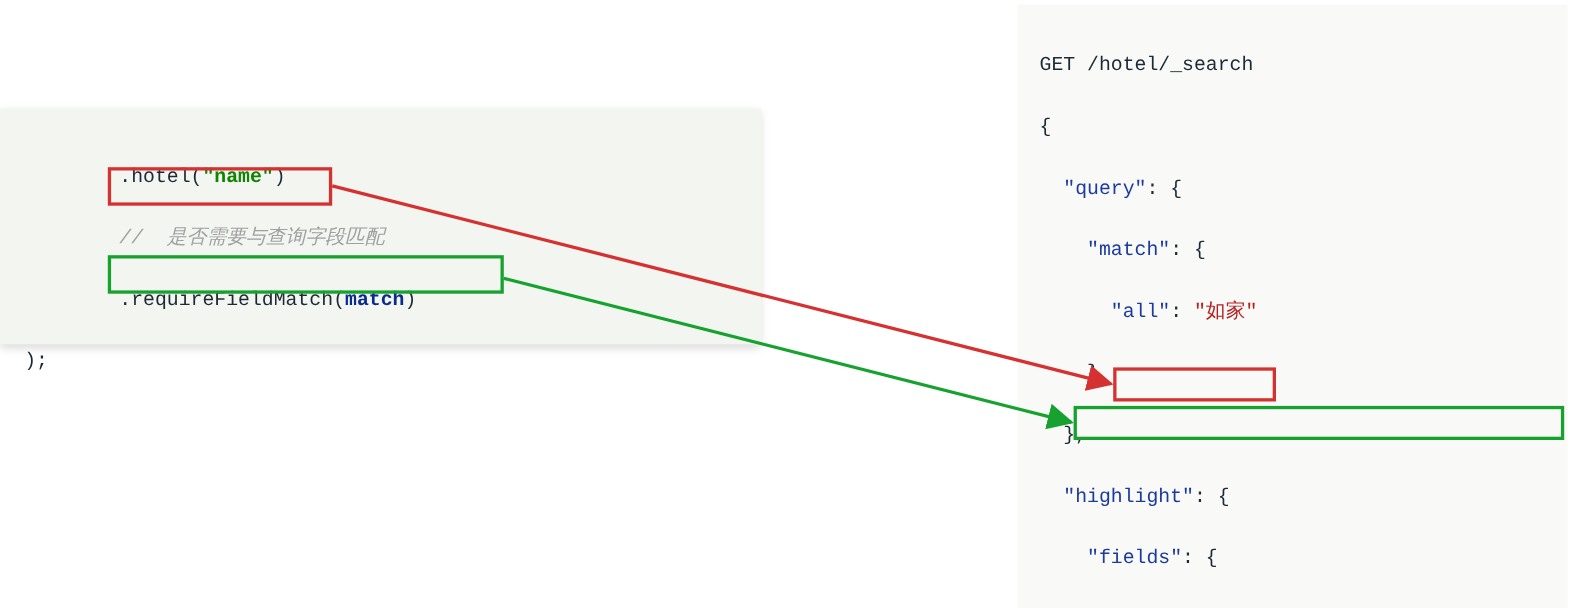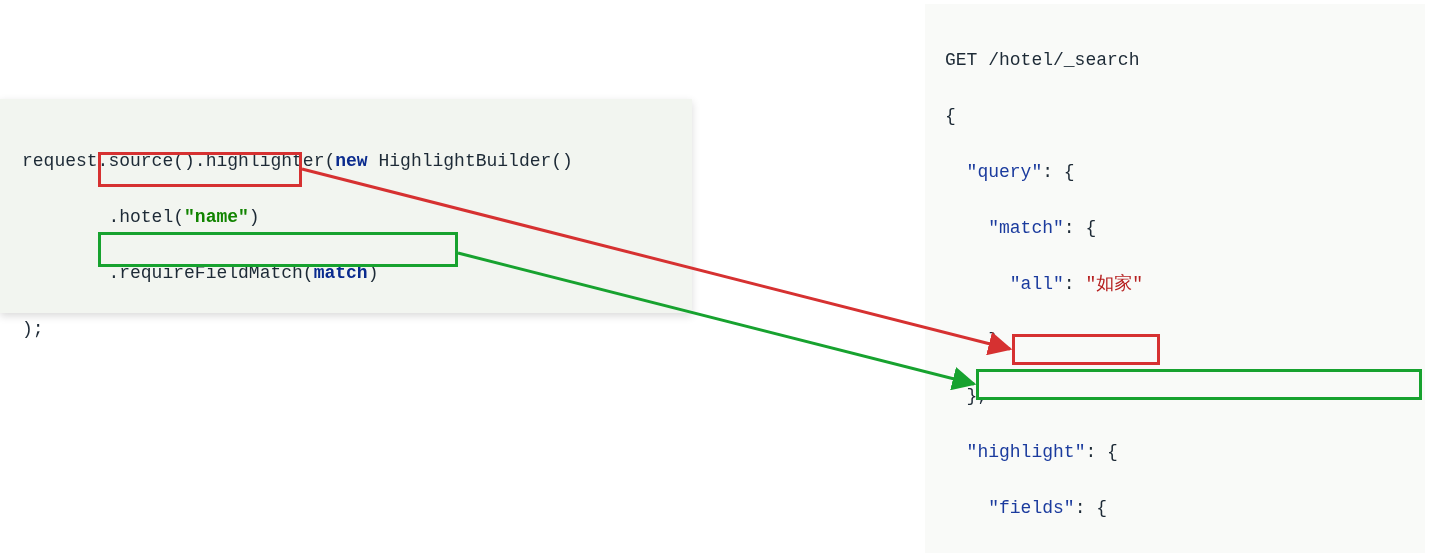--- a/index.html
+++ b/index.html
@@ -84,22 +84,22 @@
     top: 0;
     width: 1435px;
     height: 553px;
     pointer-events: none;
   }
 </style>
 </head>
 <body>
 
 <div class="left-panel">
-<div class="code-line"><span class="plain">request.source().highlighter(</span><span class="kw">new</span><span class="plain"> HighlightBuilder()</span></div>
 <div class="code-line"><span class="plain">        .hotel(</span><span class="str-green">"name"</span><span class="plain">)</span></div>
+<div class="code-line"><span class="comment">        //  是否需要与查询字段匹配</span></div>
 <div class="code-line"><span class="plain">        .requireFieldMatch(</span><span class="kw">match</span><span class="plain">)</span></div>
 <div class="code-line"><span class="plain">);</span></div>
 </div>
 
 <div class="right-panel">
 <div class="code-line"><span class="plain">GET /hotel/_search</span></div>
 <div class="code-line"><span class="plain">{</span></div>
 <div class="code-line"><span class="plain">  </span><span class="json-key">"query"</span><span class="plain">: {</span></div>
 <div class="code-line"><span class="plain">    </span><span class="json-key">"match"</span><span class="plain">: {</span></div>
 <div class="code-line"><span class="plain">      </span><span class="json-key">"all"</span><span class="plain">: </span><span class="json-str-red">"如家"</span></div>

